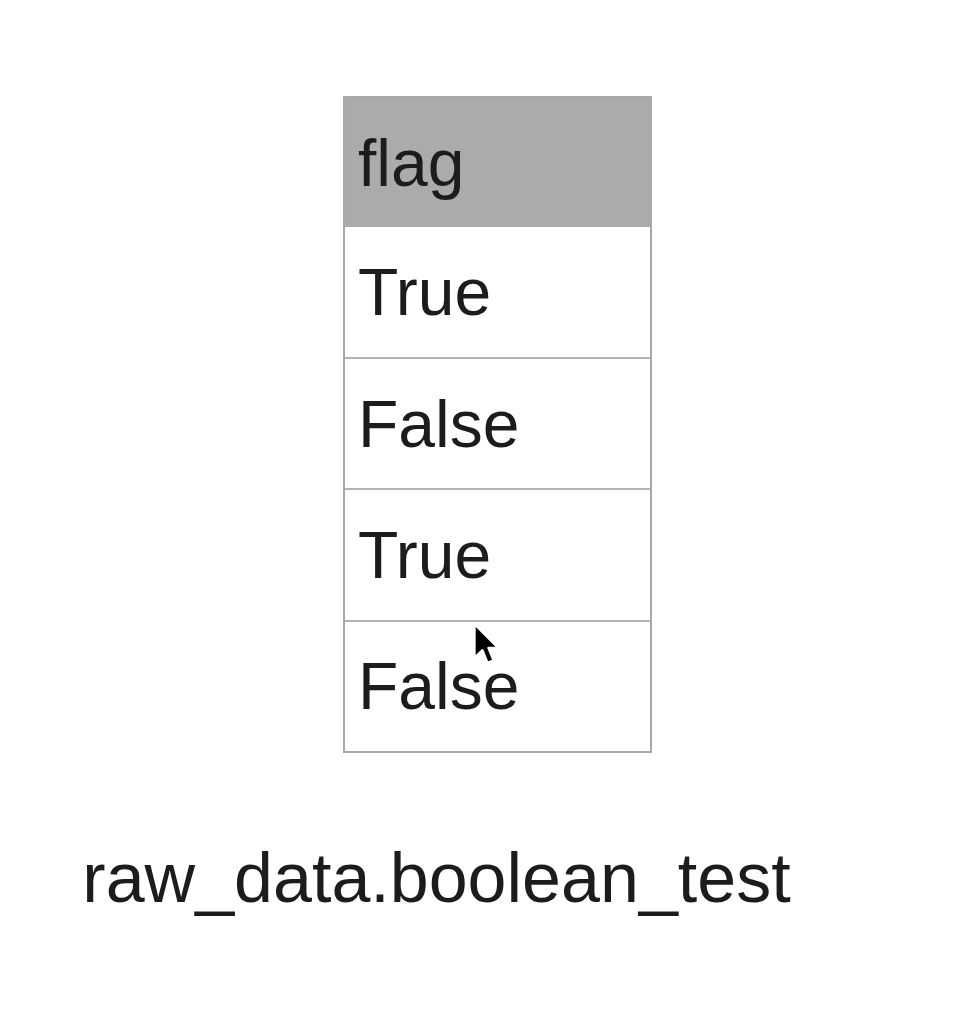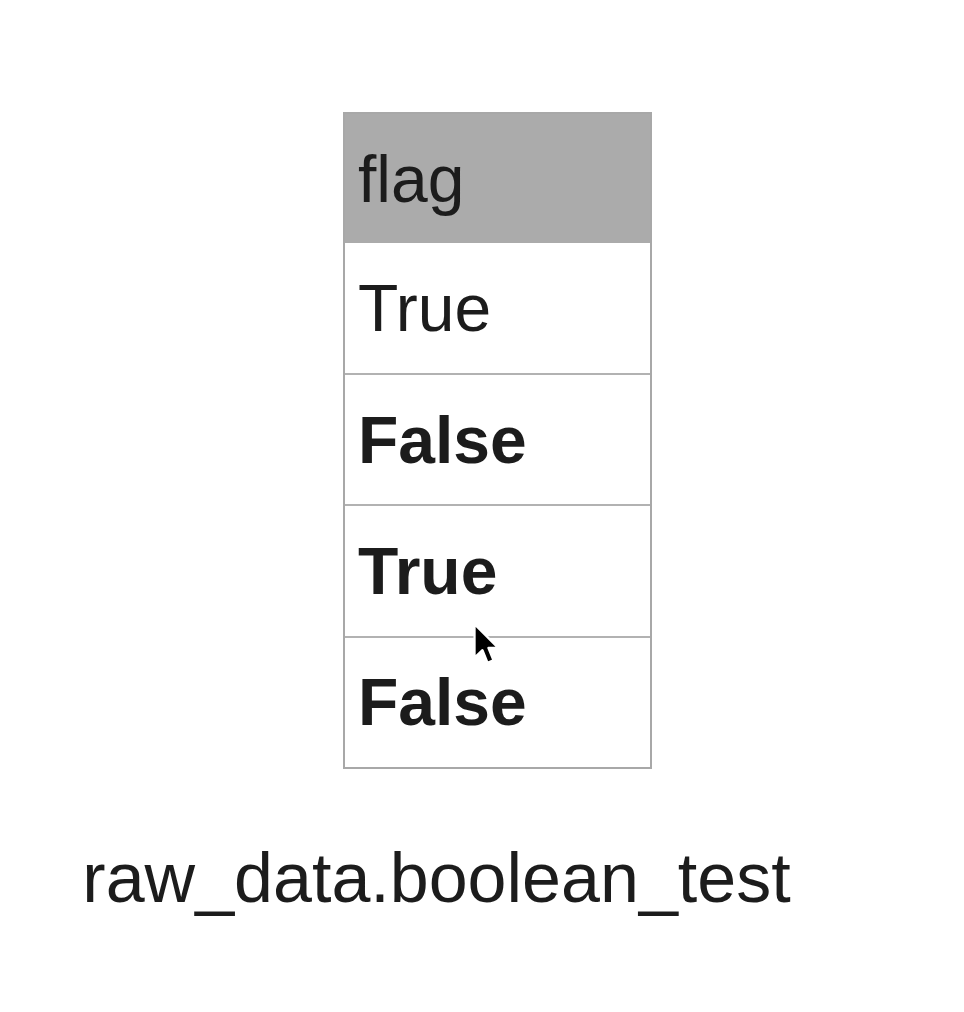--- a/index.html
+++ b/index.html
@@ -18,21 +18,21 @@
     position: relative;
     width: 964px;
     height: 1012px;
     background: var(--bg);
     font-family: "Liberation Sans", sans-serif;
     overflow: hidden;
   }
   .data-table {
     position: absolute;
     left: 343px;
-    top: 112px;
+    top: 96px;
     width: 309px;
     height: 657px;
     border: 2px solid var(--border-outer);
     display: flex;
     flex-direction: column;
     background: var(--bg);
   }
   .cell {
     flex: 1 1 0;
     display: flex;
@@ -42,21 +42,20 @@
     line-height: 1;
     color: var(--text);
     white-space: nowrap;
     overflow: hidden;
   }
   .header-cell {
     background: var(--header-bg);
   }
   .data-cell ~ .data-cell {
     border-top: 2px solid var(--row-divider);
-    font-weight: bold;
   }
   .table-caption {
     position: absolute;
     left: 0;
     top: 843px;
     width: 873px;
     text-align: center;
     font-size: 70px;
     line-height: 1;
     color: var(--text);

